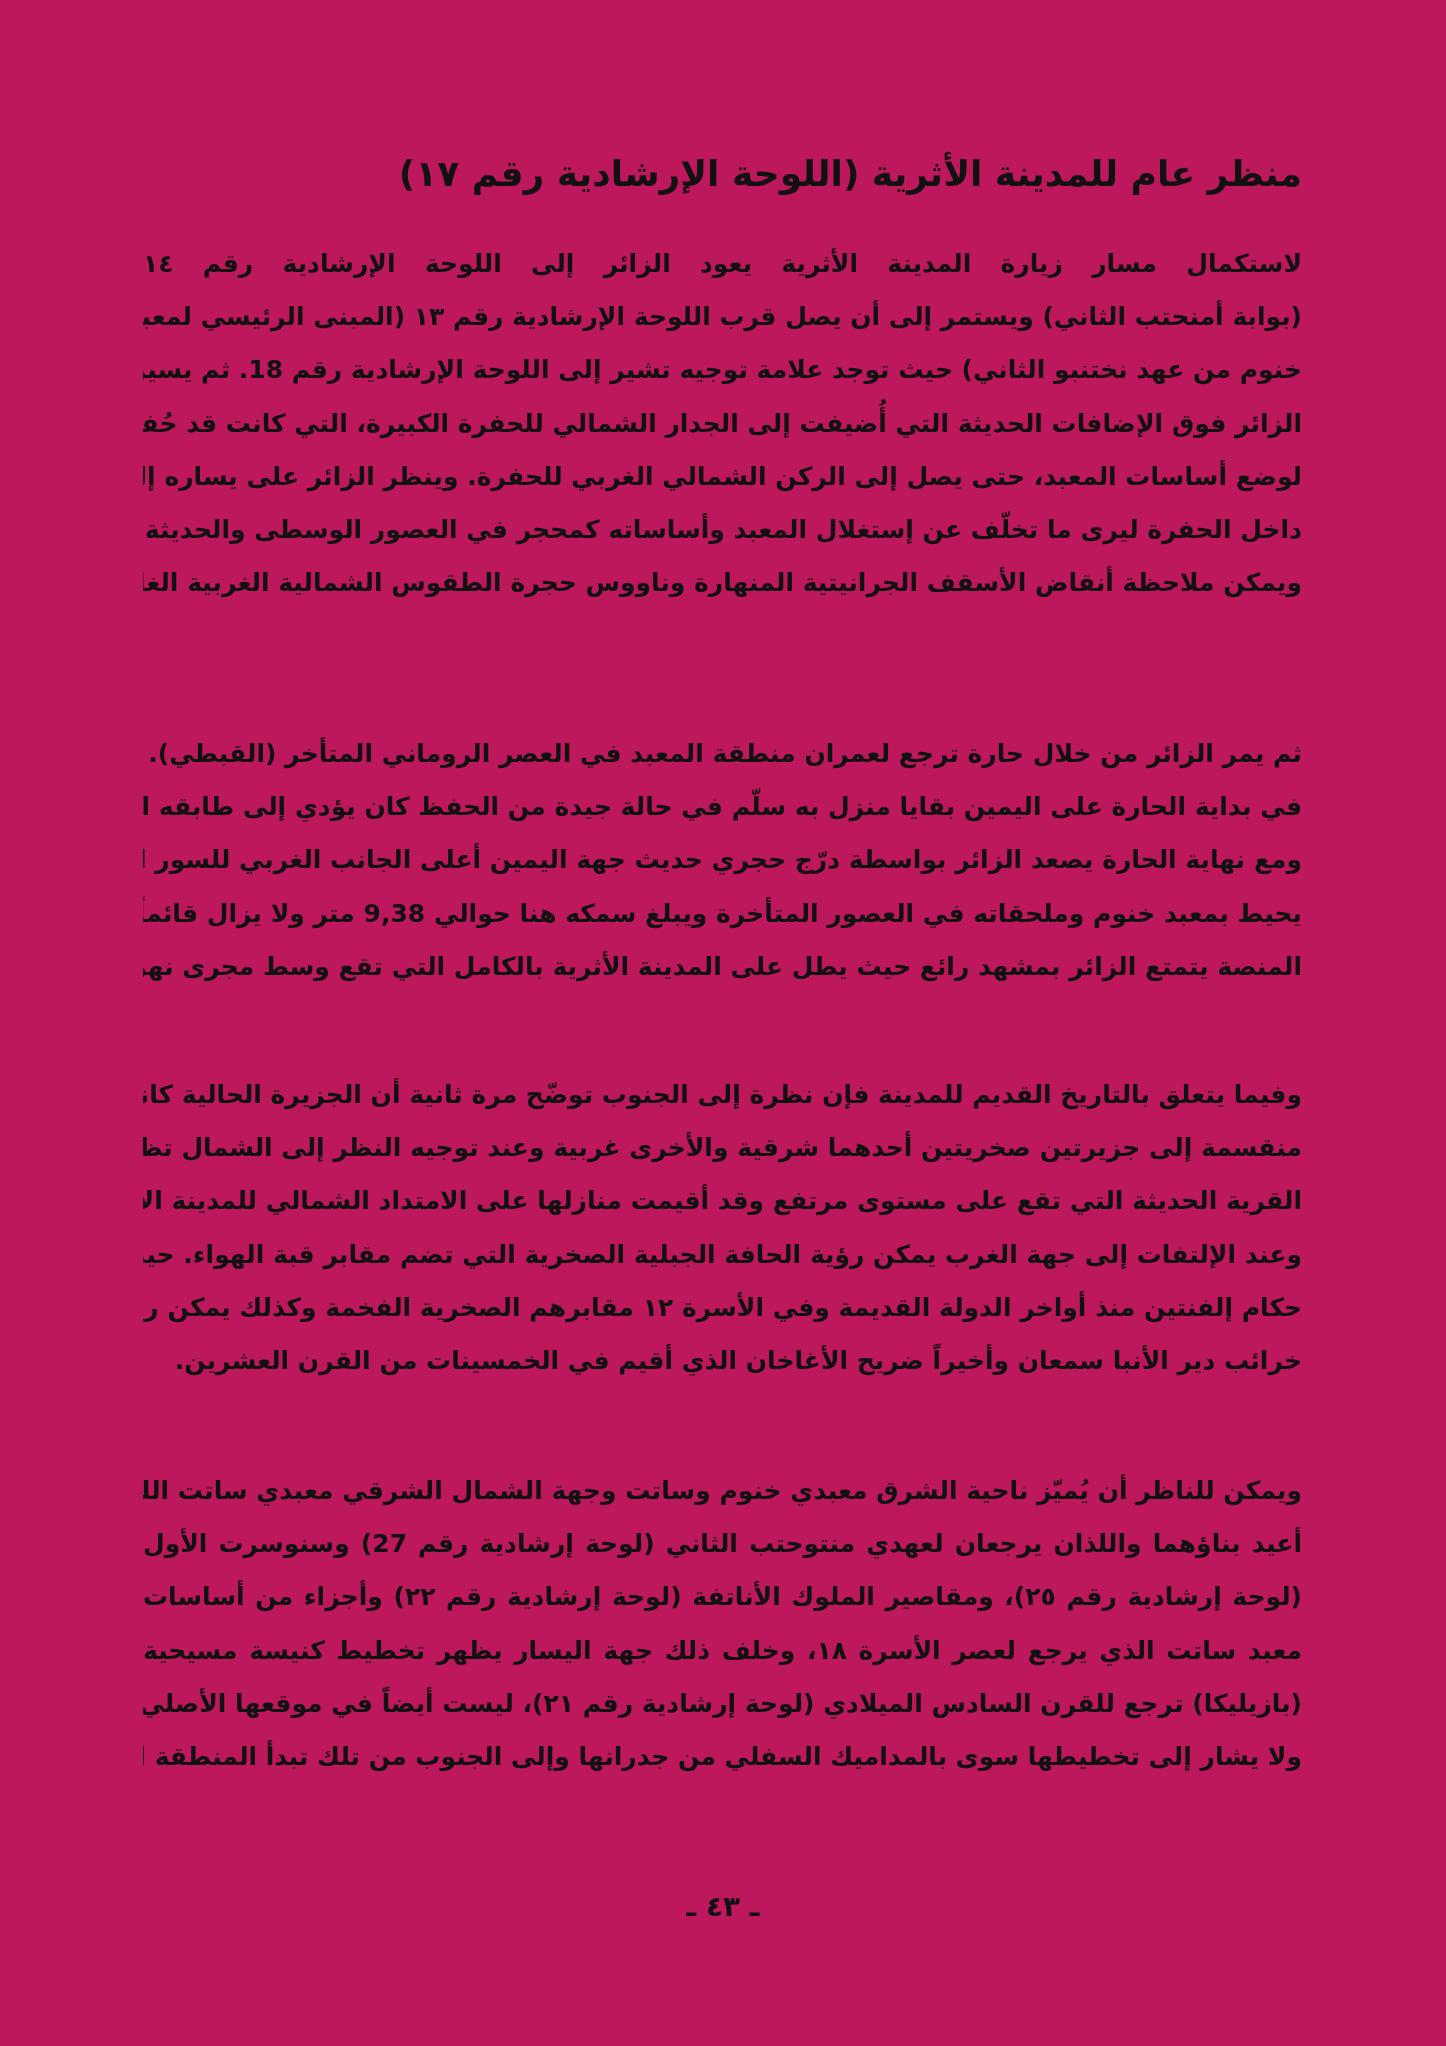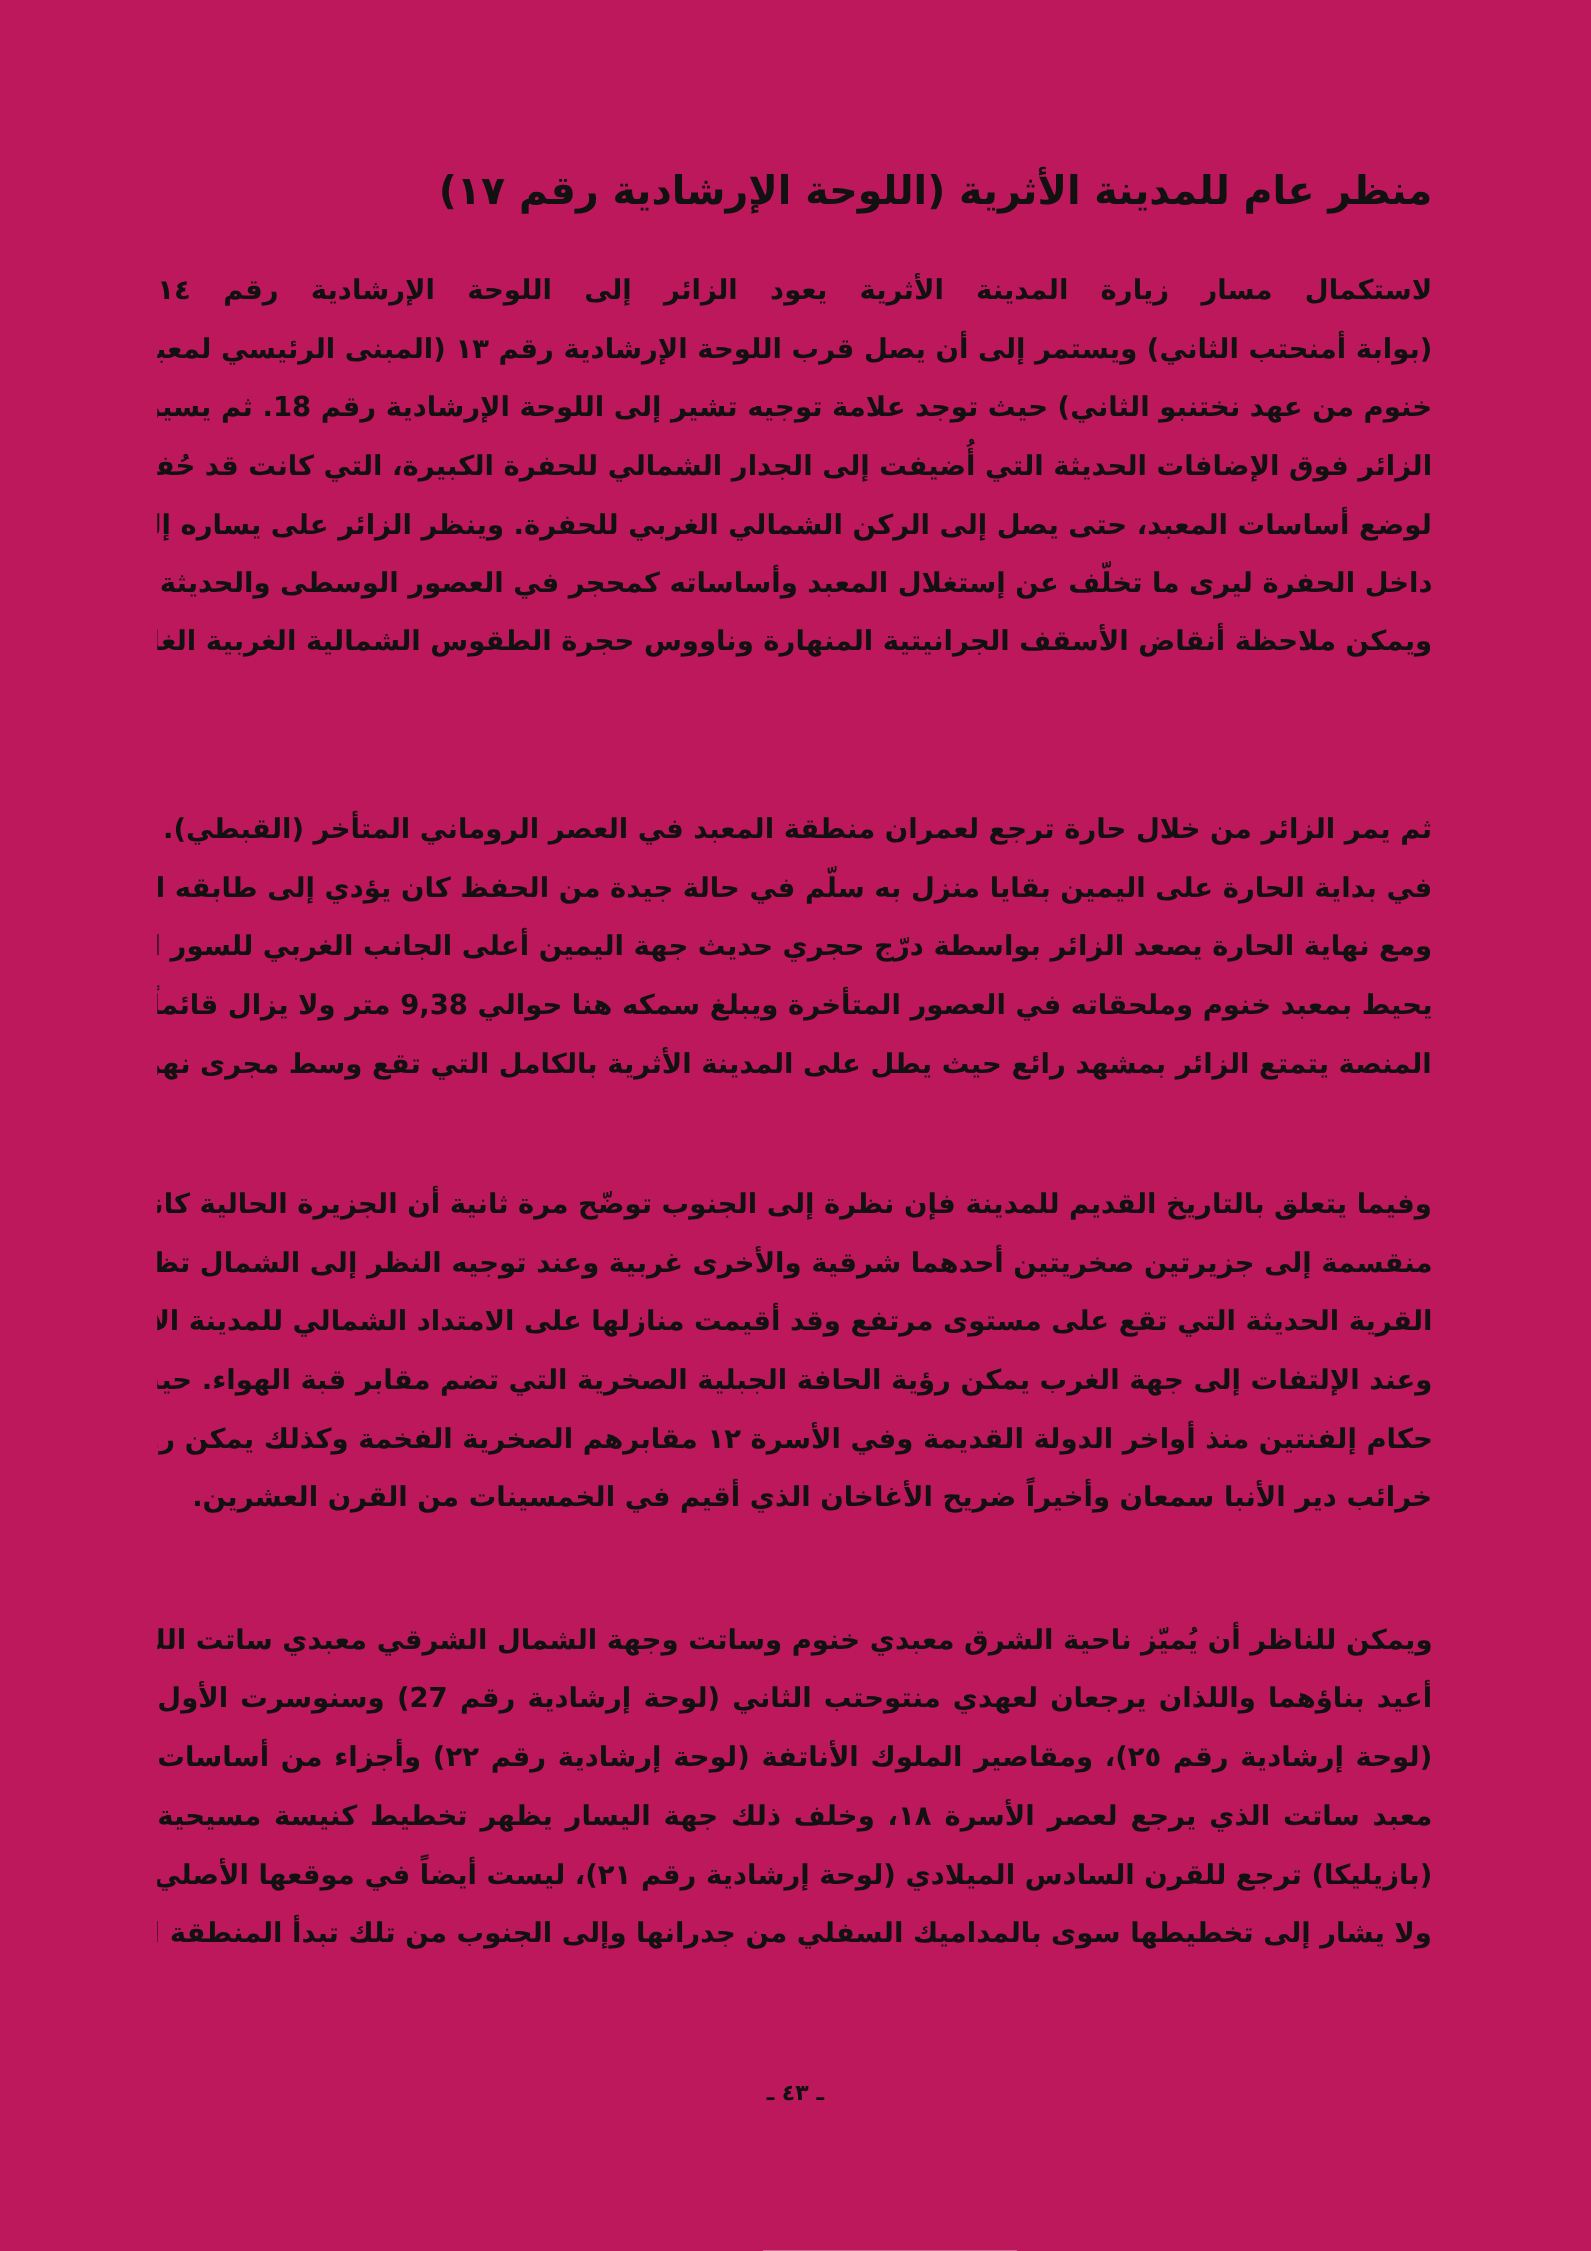--- a/index.html
+++ b/index.html
@@ -18,21 +18,21 @@
     font-size:25px; line-height:53.2px; color:#111;
   }
   .line { display:block; text-align:justify; text-align-last:justify; white-space:nowrap; overflow:hidden; }
   .line.last { text-align-last:right; }
   #p1 { top:237px; }
   #p2 { top:727px; }
   #p3 { top:1068px; }
   #p4 { top:1464px; }
   .page-number {
     position:absolute; top:1890px; left:0; right:0; text-align:center;
-    font-family:"DejaVu Sans", sans-serif; font-weight:bold; font-size:20px; color:#111;
+    font-family:"DejaVu Sans", sans-serif; font-weight:bold; font-size:28px; color:#111;
     direction:rtl;
   }
 </style>
 </head>
 <body>
 
 <div class="page">
 
   <h1 class="title" style="margin:0;">منظر عام للمدينة الأثرية (اللوحة الإرشادية رقم ١٧)</h1>
 

